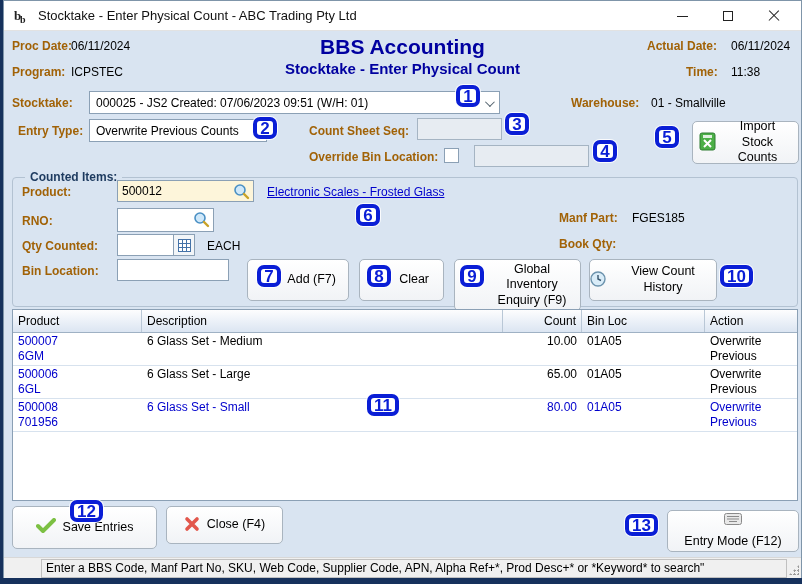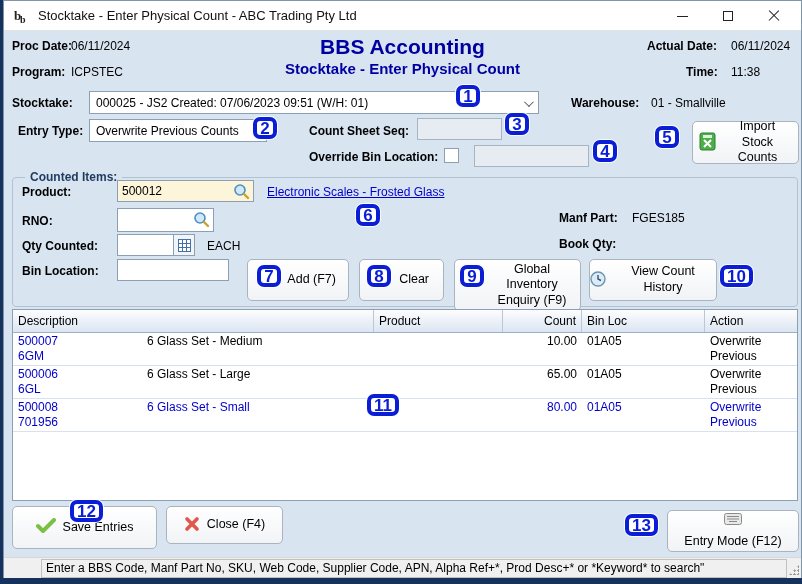--- a/index.html
+++ b/index.html
@@ -13,21 +13,21 @@
   .title-text { position:absolute; left:34px; top:7px; font-size:13px; color:#111; white-space:nowrap; }
   .win-controls { position:absolute; right:4px; top:0; height:30px; display:flex; }
   .win-btn { width:46px; height:30px; display:flex; align-items:center; justify-content:center; }
   .glyph-min { width:11px; height:0; border-bottom:1px solid #222; }
   .glyph-max { width:10px; height:10px; border:1px solid #222; }
   .glyph-close { position:relative; width:12px; height:12px; }
   .glyph-close::before,.glyph-close::after { content:""; position:absolute; left:-1px; top:5px; width:14px; height:1.4px; background:#222; }
   .glyph-close::before { transform:rotate(45deg); } .glyph-close::after { transform:rotate(-45deg); }
 
   
-  .lbl { position:absolute; font-size:12px; font-weight:bold; color:#000000; white-space:nowrap; }
+  .lbl { position:absolute; font-size:12px; font-weight:bold; color:#a16207; white-space:nowrap; }
   .val { position:absolute; font-size:12px; color:#000; white-space:nowrap; }
   .app-title { position:absolute; left:0; right:0; top:34px; text-align:center; font-size:21px; font-weight:bold; color:#0000a0; }
   .page-title { position:absolute; left:0; right:0; top:59px; text-align:center; font-size:15px; font-weight:bold; color:#0000a0; }
 
   
   .combo { position:absolute; background:#fff; border:1px solid #8ba0b5; font-size:12px; color:#000; display:flex; align-items:center; padding:0 6px; }
   .combo .chev { position:absolute; right:7px; top:8px; width:7px; height:7px; border-right:1.6px solid #55646f; border-bottom:1.6px solid #55646f; transform:rotate(45deg) translateY(-2px); }
   .tbox { position:absolute; background:#fff; border:1px solid #8ba0b5; font-size:12px; color:#000; padding:0 4px; font-family:"Liberation Sans",sans-serif; }
   .tbox.disabled { background:#e7ecf2; border-color:#a5b4c3; }
   .tbox.cream { background:#fdf5da; }
@@ -98,21 +98,21 @@
   <span class="lbl" style="left:8px; top:64px;">Program:</span>
   <span class="val" style="left:67px; top:64px;">ICPSTEC</span>
   <div class="app-title">BBS Accounting</div>
   <div class="page-title">Stocktake - Enter Physical Count</div>
   <span class="lbl" style="left:643px; top:38px;">Actual Date:</span>
   <span class="val" style="left:727px; top:38px;">06/11/2024</span>
   <span class="lbl" style="left:682px; top:64px;">Time:</span>
   <span class="val" style="left:727px; top:64px;">11:38</span>
 
   <span class="lbl" style="left:8px; top:95px;">Stocktake:</span>
-  <div class="combo" style="left:85px; top:90px; width:450px; height:23px;">
+  <div class="combo" style="left:85px; top:90px; width:411px; height:23px;">
     <span>000025 - JS2 Created: 07/06/2023 09:51 (W/H: 01)</span>
     <span class="chev"></span>
   </div>
   <span class="lbl" style="left:567px; top:95px;">Warehouse:</span>
   <span class="val" style="left:647px; top:95px;">01 - Smallville</span>
 
   <span class="lbl" style="left:14px; top:123px;">Entry Type:</span>
   <div class="combo" style="left:85px; top:118px; width:178px; height:23px;">
     <span>Overwrite Previous Counts</span>
   </div>
@@ -186,22 +186,22 @@
       <svg width="16" height="16" viewBox="0 0 16 16">
           <circle cx="8" cy="8" r="7" fill="#d9ecf8" stroke="#6c93ad" stroke-width="1.4"></circle>
           <path d="M8 4 V8 L11 9.5" stroke="#37566e" stroke-width="1.4" fill="none"></path>
         </svg>
     </span>
     <span class="blabel">View Count History</span>
   </div>
 
   <div class="grid">
     <div class="grid-head">
+      <div class="gh c-product">Product</div>
       <div class="gh c-desc">Description</div>
-      <div class="gh c-product">Product</div>
       <div class="gh c-count">Count</div>
       <div class="gh c-bin">Bin Loc</div>
       <div class="gh c-action">Action</div>
     </div>
 
     <div class="grow">
       <div class="cell c-product blue">
           <div>500007</div>
           <div>6GM</div>
         </div>

